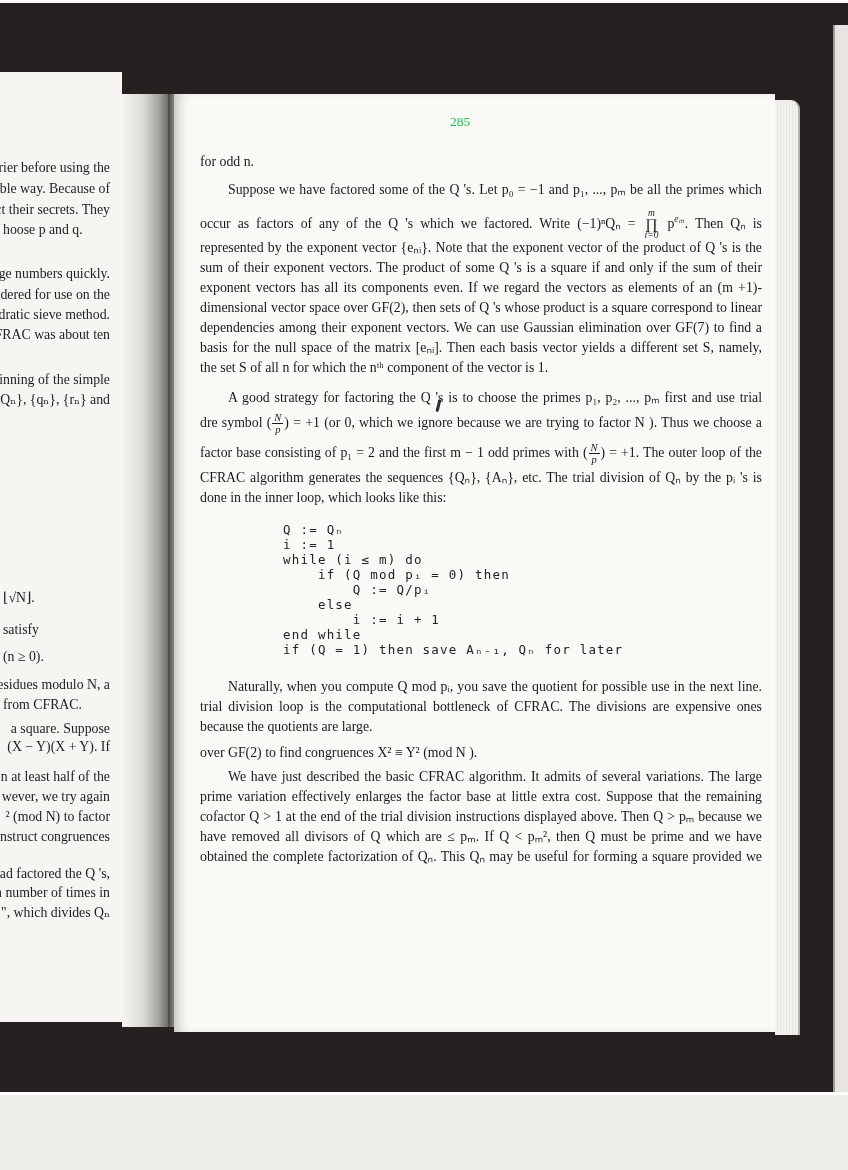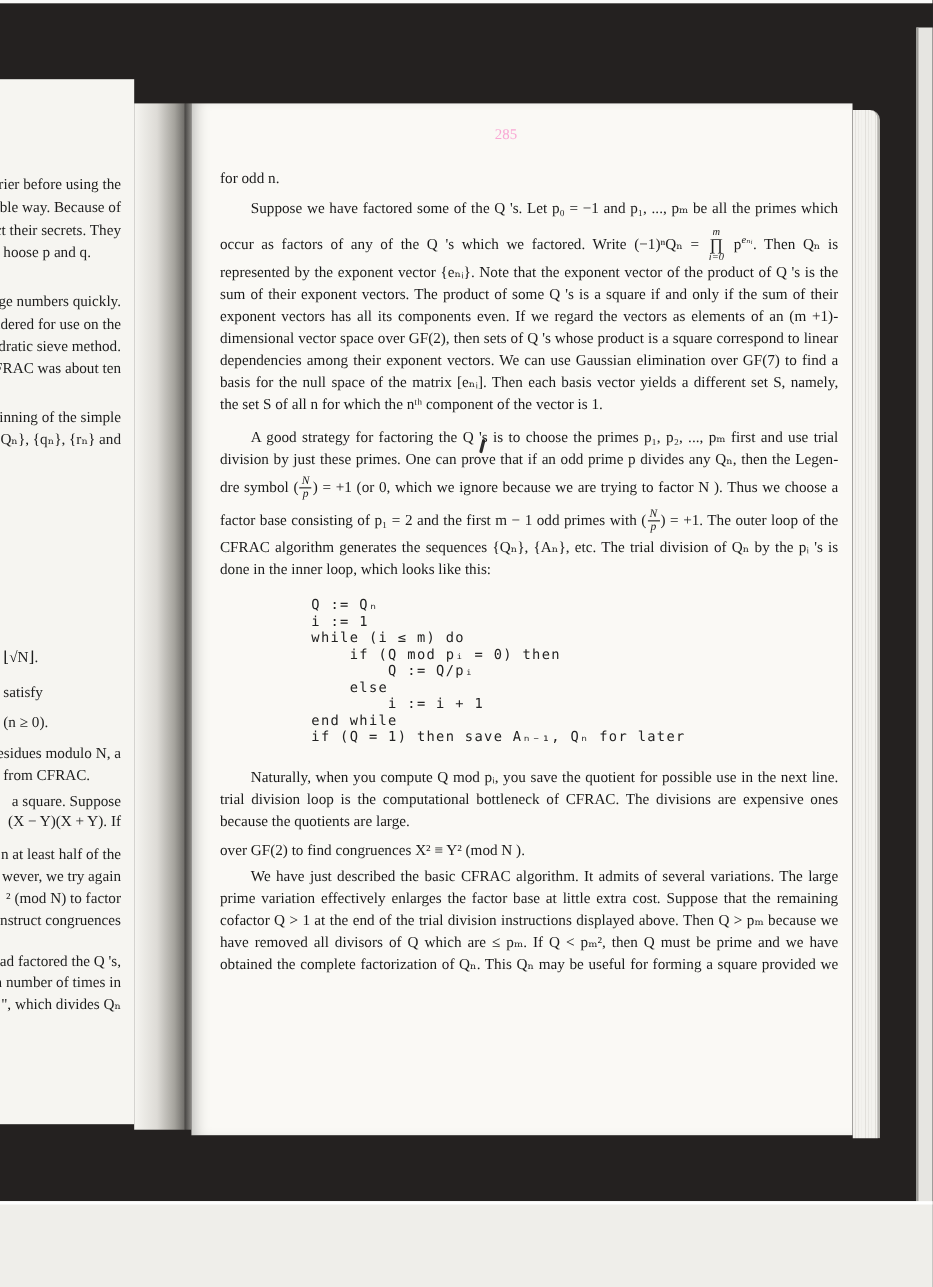--- a/index.html
+++ b/index.html
@@ -17,30 +17,30 @@
           background:linear-gradient(to right,#f6f5f1 0%,#dddbd6 45%,#a4a29c 80%,#6e6c68 100%);}
   .crease{position:absolute;left:168px;top:94px;width:6px;height:933px;
           background:linear-gradient(to right,#474543,#8a8884);}
   .right-page{position:absolute;left:174px;top:94px;width:601px;height:938px;background:#faf9f5;
           box-shadow:inset 10px 0 14px -8px rgba(0,0,0,0.3);}
   .fore-edge{position:absolute;left:775px;top:100px;width:23px;height:935px;border-radius:0 9px 0 0;
           background:repeating-linear-gradient(90deg,#f3f2ee 0px,#f3f2ee 2px,#dedcd7 3px);
           border-right:2px solid #b3b2ad;}
 
   
-  .page-number{position:absolute;left:430px;top:114px;width:60px;text-align:center;font-size:13.5px;color:#f9a8d4;}
+  .page-number{position:absolute;left:430px;top:114px;width:60px;text-align:center;font-size:13.5px;color:#22c55e;}
 
   
   .lp-frag{position:absolute;white-space:nowrap;font-size:13.8px;line-height:16px;color:#1d1d1d;}
   .lp-full{right:738px;}   
   .lp-short{left:3px;}
 
   
   .text-col{position:absolute;left:200px;top:152px;width:562px;font-size:13.8px;}
-  .bl{height:20px;line-height:20px;text-align:justify;text-align-last:justify;overflow:hidden;}
+  .bl{height:20px;line-height:20px;text-align:justify;text-align-last:justify;overflow:hidden;font-family:Liberation Serif, serif;}
   .end{text-align-last:left;}
   .indent{padding-left:28px;}
   .tall38{height:38px;line-height:38px;}
   .tall30{height:30px;line-height:30px;}
   .p-factored{margin-top:8px;}
   .p-strategy{margin-top:10px;}
   .p-naturally{margin-top:20px;}
   .p-morrison{margin-top:6px;}
   .p-variations{margin-top:4px;}
 
@@ -121,21 +121,20 @@
       <div class="bl">sum of their exponent vectors. The product of some Q 's is a square if and only if the sum of their</div>
       <div class="bl">exponent vectors has all its components even. If we regard the vectors as elements of an (m +1)-</div>
       <div class="bl">dimensional vector space over GF(2), then sets of Q 's whose product is a square correspond to linear</div>
       <div class="bl">dependencies among their exponent vectors. We can use Gaussian elimination over GF(7) to find a</div>
       <div class="bl">basis for the null space of the matrix [eₙᵢ]. Then each basis vector yields a different set S, namely,</div>
       <div class="bl end">the set S of all n for which the nᵗʰ component of the vector is 1.</div>
     </div>
 
     <div class="para p-strategy">
       <div class="bl indent">A good strategy for factoring the Q 's is to choose the primes p₁, p₂, ..., pₘ first and use trial</div>
-      <div class="bl">division by just these primes. One can prove that if an odd prime p divides any Qₙ, then the Legen-</div>
       <div class="bl tall30">
         <span>dre symbol (</span><span class="frac">
             <span class="frac-num">N</span>
             <span class="frac-den">p</span>
           </span><span>) = +1 (or 0, which we ignore because we are trying to factor N ). Thus we choose a</span>
       </div>
       <div class="bl tall30">
         <span>factor base consisting of p₁ = 2 and the first m − 1 odd primes with (</span><span class="frac">
             <span class="frac-num">N</span>
             <span class="frac-den">p</span>

